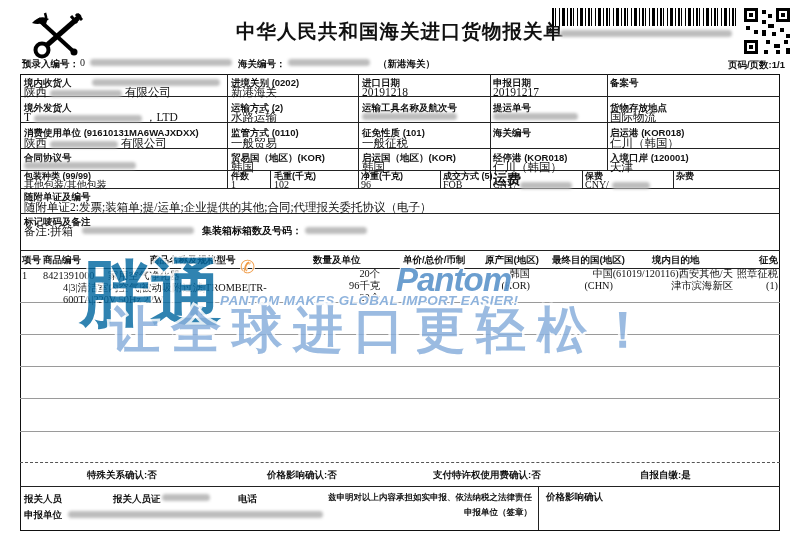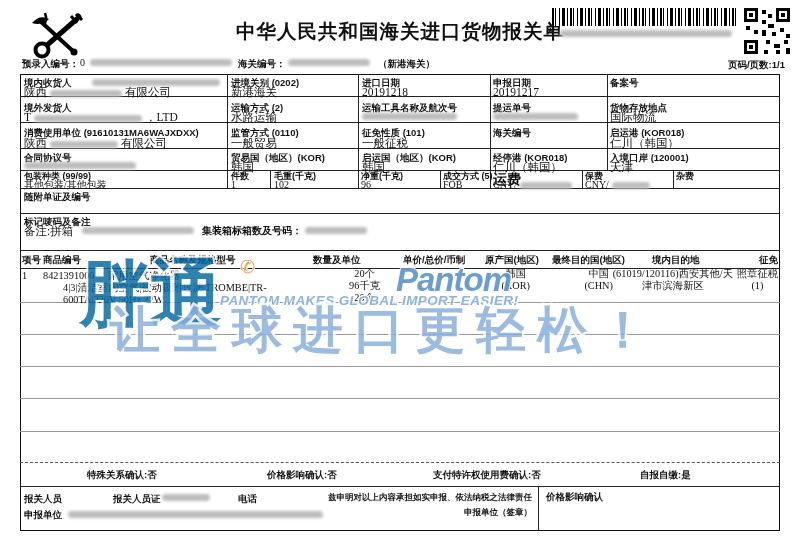--- a/index.html
+++ b/index.html
@@ -15,21 +15,21 @@
   .hsep{position:absolute;left:20px;width:760px;height:0;border-top:1px solid #9a9a9a;}
   .hdash{position:absolute;left:20px;width:760px;height:0;border-top:1px dashed #555;}
   .vline{position:absolute;width:0;border-left:1px solid #222;}
   .frame{position:absolute;left:20px;top:74px;width:758px;height:455px;border:1.5px solid #111;}
   .rd{display:inline-block;height:7px;border-radius:4px;background:#bdbdbd;
       filter:blur(1.6px);vertical-align:middle;margin:0 3px;}
   .rdb{position:absolute;height:7px;border-radius:4px;background:#bdbdbd;filter:blur(1.8px);}
   .barcode{position:absolute;left:552px;top:8px;width:186px;height:18px;filter:blur(.4px);
       background:repeating-linear-gradient(90deg,#000 0 2px,#fff 2px 3px,#000 3px 4px,
       #fff 4px 7px,#000 7px 8px,#fff 8px 10px,#000 10px 13px,#fff 13px 15px,#000 15px 16px,#fff 16px 18px);}
-  .cellr{position:absolute;text-align:center;font:10.3px "Liberation Serif",serif;
+  .cellr{position:absolute;text-align:right;font:10.3px "Liberation Serif",serif;
          line-height:12.2px;white-space:nowrap;color:#111;}
   .gtxt{position:absolute;font:10.3px "Liberation Serif",serif;line-height:1;white-space:nowrap;color:#111;}
   
   .wm{position:absolute;z-index:6;white-space:nowrap;line-height:1;
       -webkit-text-stroke:4px #fff;paint-order:stroke fill;}
   .wm-cnbrand{left:80px;top:246px;font:900 72px "Liberation Sans",sans-serif;
       color:#0369a1;opacity:.82;letter-spacing:-2px;}
   .wm-phone{left:262px;top:257px;font:800 19px "Liberation Sans",sans-serif;
       color:#f0953a;-webkit-text-stroke:2.5px #fff;opacity:.95;letter-spacing:1px;}
   .wm-phoneicon{left:240px;top:256px;font:18px "Liberation Sans",sans-serif;color:#f0953a;
@@ -203,20 +203,21 @@
 
   <div class="lbl" style="left:493px;top:171.5px;font-size:14px">运费</div>
   <div class="val" style="left:493px;top:180px;font-size:10px"><span>CNY/</span><span class="rd" style="width:52px"></span></div>
 
   <div class="lbl" style="left:585px;top:171.5px;font-size:9px">保费</div>
   <div class="val" style="left:585px;top:180px;font-size:10px"><span>CNY/</span><span class="rd" style="width:38px"></span></div>
 
   <div class="lbl" style="left:676px;top:171.5px;font-size:9px">杂费</div>
 
   <div class="lbl" style="left:24px;top:192px">随附单证及编号</div>
+  <div class="val" style="left:24px;top:202px">随附单证2:发票;装箱单;提/运单;企业提供的其他;合同;代理报关委托协议（电子）</div>
 
   <div class="lbl" style="left:24px;top:217px">标记唛码及备注</div>
   <div class="val" style="left:24px;top:226px">备注:拼箱</div>
   <div class="rdb" style="left:82px;top:227px;width:112px;"></div>
   <div class="lbl" style="left:202px;top:226px;font-size:10px">集装箱标箱数及号码：</div>
   <div class="rdb" style="left:305px;top:227px;width:62px;"></div>
 
   <div class="lbl" style="left:22px;top:255px">项号</div>
   <div class="lbl" style="left:43px;top:255px">商品编号</div>
   <div class="lbl" style="left:150px;top:255px">商品名称及规格型号</div>

